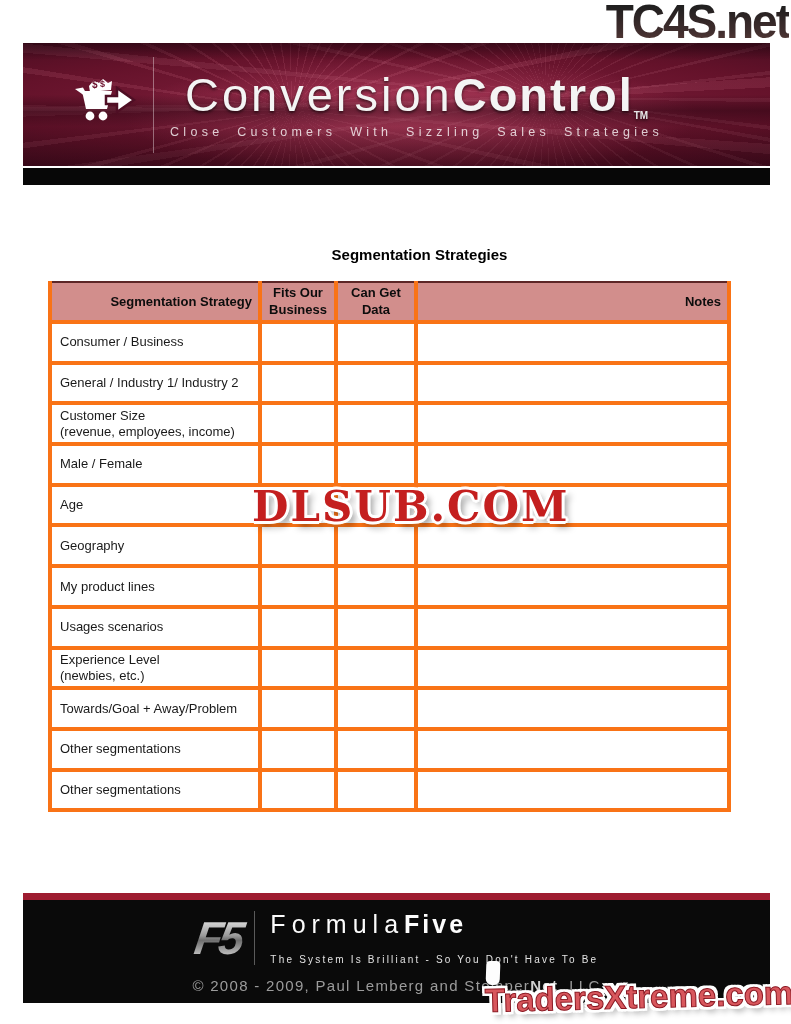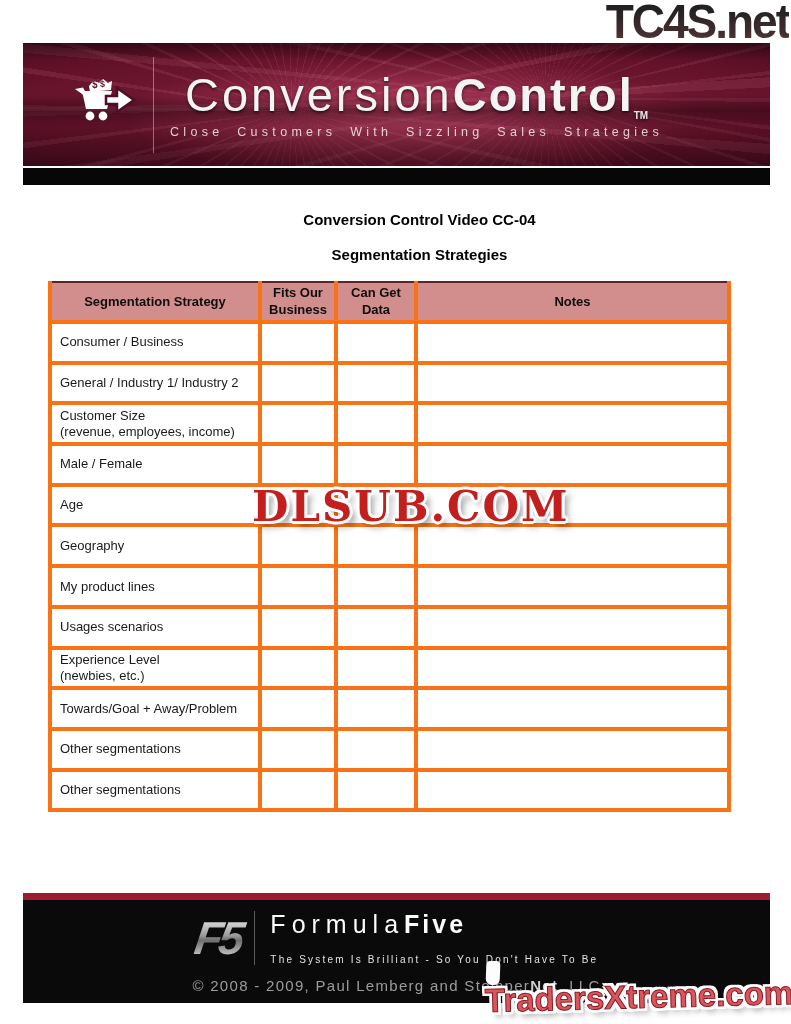--- a/index.html
+++ b/index.html
@@ -67,21 +67,21 @@
   
   .table-wrap{position:absolute; left:48px; top:281px; width:679px; z-index:2;}
   table.seg{border-collapse:collapse; table-layout:fixed; width:679px; background:#fff;}
   table.seg col.c1{width:210px;} table.seg col.c2{width:76px;}
   table.seg col.c3{width:80px;}  table.seg col.c4{width:313px;}
   table.seg th, table.seg td{border:4px solid #f97316; box-sizing:border-box;}
   table.seg thead th{
     background:#d28e8c; height:40px; font-size:13px; font-weight:700; color:#0d0d0d;
     padding:2px 6px; vertical-align:middle; border-top:2px solid #5d2626;
   }
-  th.h-left{text-align:center; padding-left:8px;margin-top:16px;}
+  th.h-left{text-align:right; padding-left:8px;margin-top:16px;}
   th.h-center{text-align:center; line-height:1.25;}
   table.seg td{height:40.7px; font-size:13px; vertical-align:middle; padding:2px 6px 2px 8px;}
   td.strategy-cell{line-height:1.22;}
   .strategy-detail{display:block;}
 
   
   .wm-dlsub{
     position:absolute; left:252px; top:482px; z-index:7;
     font-family:"DejaVu Serif", serif; font-weight:700;
     font-size:42px; letter-spacing:2px; color:#c41f1f; white-space:nowrap;
@@ -155,21 +155,20 @@
     </div>
     <div class="banner-divider"></div>
     <div class="logo-block">
       <div class="logo-main"><span class="logo-light">Conversion</span><span class="logo-bold">Control</span><span class="logo-tm">TM</span></div>
       <div class="logo-tagline">Close Customers With Sizzling Sales Strategies</div>
     </div>
   </div>
 
   <div class="black-bar"></div>
 
-  <h1 class="doc-title">Conversion Control Video CC-04</h1>
   <h2 class="doc-subtitle">Segmentation Strategies</h2>
 
   <div class="table-wrap">
     <table class="seg">
       <colgroup>
           <col class="c1">
           <col class="c2">
           <col class="c3">
           <col class="c4">
         </colgroup>

